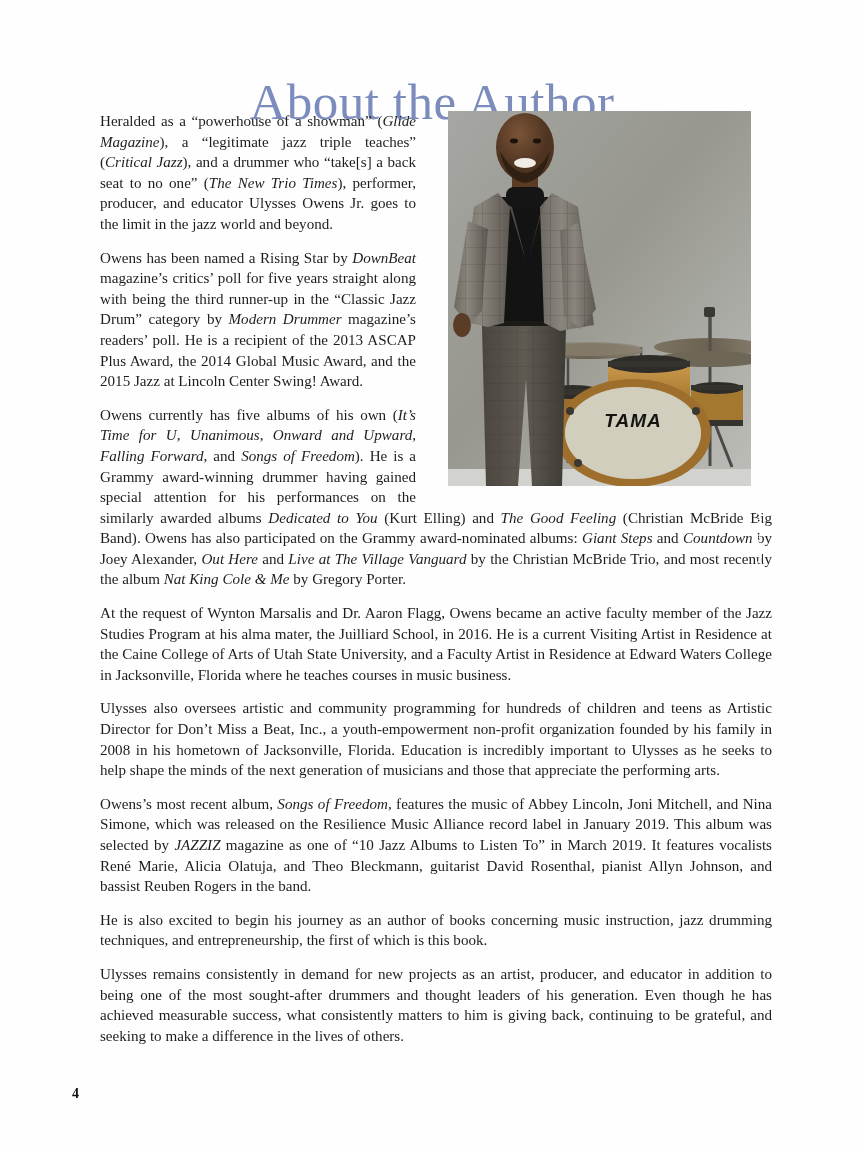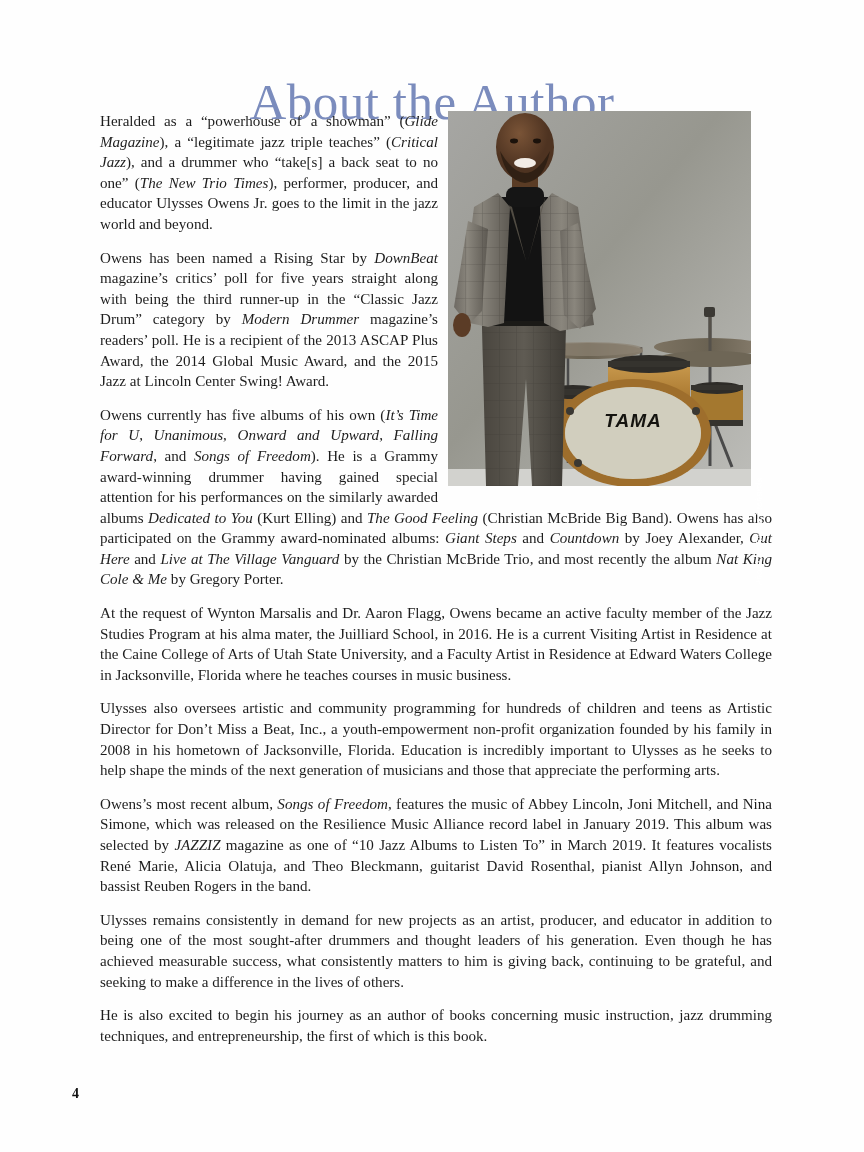--- a/index.html
+++ b/index.html
@@ -54,21 +54,21 @@
     margin: 0 0 13px 0;
     text-align: justify;
   }
   em { font-style: italic; }
 
   
   .photo-figure {
     float: right;
     width: 324px;
     height: 378px;
-    margin: 0 0 10px 10px;
+    margin: 0 0 10px 32px;
     position: relative;
     shape-margin: 6px;
   }
   .photo-frame {
     position: absolute;
     left: 0; top: 0;
     width: 303px;
     height: 375px;
     overflow: hidden;
     background: linear-gradient(160deg, #9d9d9b 0%, #93938f 35%, #a8a8a4 75%, #bcbcb8 100%);
@@ -256,19 +256,19 @@
       </div>
     </figure>
 
     <div id="paras">
         <p><span>Heralded as a “powerhouse of a showman” (</span><em>Glide Magazine</em><span>), a “legitimate jazz triple teaches” (</span><em>Critical Jazz</em><span>), and a drummer who “take[s] a back seat to no one” (</span><em>The New Trio Times</em><span>), performer, producer, and educator Ulysses Owens Jr. goes to the limit in the jazz world and beyond.</span></p>
         <p><span>Owens has been named a Rising Star by </span><em>DownBeat</em><span> magazine’s critics’ poll for five years straight along with being the third runner-up in the “Classic Jazz Drum” category by </span><em>Modern Drummer</em><span> magazine’s readers’ poll. He is a recipient of the 2013 ASCAP Plus Award, the 2014 Global Music Award, and the 2015 Jazz at Lincoln Center Swing! Award.</span></p>
         <p><span>Owens currently has five albums of his own (</span><em>It’s Time for U</em><span>, </span><em>Unanimous</em><span>, </span><em>Onward and Upward</em><span>, </span><em>Falling Forward</em><span>, and </span><em>Songs of Freedom</em><span>). He is a Grammy award-winning drummer having gained special attention for his performances on the similarly awarded albums </span><em>Dedicated to You</em><span> (Kurt Elling) and </span><em>The Good Feeling</em><span> (Christian McBride Big Band). Owens has also participated on the Grammy award-nominated albums: </span><em>Giant Steps</em><span> and </span><em>Countdown</em><span> by Joey Alexander, </span><em>Out Here</em><span> and </span><em>Live at The Village Vanguard</em><span> by the Christian McBride Trio, and most recently the album </span><em>Nat King Cole &amp; Me</em><span> by Gregory Porter.</span></p>
         <p><span>At the request of Wynton Marsalis and Dr. Aaron Flagg, Owens became an active faculty member of the Jazz Studies Program at his alma mater, the Juilliard School, in 2016. He is a current Visiting Artist in Residence at the Caine College of Arts of Utah State University, and a Faculty Artist in Residence at Edward Waters College in Jacksonville, Florida where he teaches courses in music business.</span></p>
         <p><span>Ulysses also oversees artistic and community programming for hundreds of children and teens as Artistic Director for Don’t Miss a Beat, Inc., a youth-empowerment non-profit organization founded by his family in 2008 in his hometown of Jacksonville, Florida. Education is incredibly important to Ulysses as he seeks to help shape the minds of the next generation of musicians and those that appreciate the performing arts.</span></p>
         <p><span>Owens’s most recent album, </span><em>Songs of Freedom</em><span>, features the music of Abbey Lincoln, Joni Mitchell, and Nina Simone, which was released on the Resilience Music Alliance record label in January 2019. This album was selected by </span><em>JAZZIZ</em><span> magazine as one of “10 Jazz Albums to Listen To” in March 2019. It features vocalists René Marie, Alicia Olatuja, and Theo Bleckmann, guitarist David Rosenthal, pianist Allyn Johnson, and bassist Reuben Rogers in the band.</span></p>
+        <p><span>He is also excited to begin his journey as an author of books concerning music instruction, jazz drumming techniques, and entrepreneurship, the first of which is this book.</span></p>
         <p><span>Ulysses remains consistently in demand for new projects as an artist, producer, and educator in addition to being one of the most sought-after drummers and thought leaders of his generation. Even though he has achieved measurable success, what consistently matters to him is giving back, continuing to be grateful, and seeking to make a difference in the lives of others.</span></p>
-        <p><span>He is also excited to begin his journey as an author of books concerning music instruction, jazz drumming techniques, and entrepreneurship, the first of which is this book.</span></p>
       </div>
   </div>
 
   <div class="folio">4</div>
 </div>
 
 </body></html>

